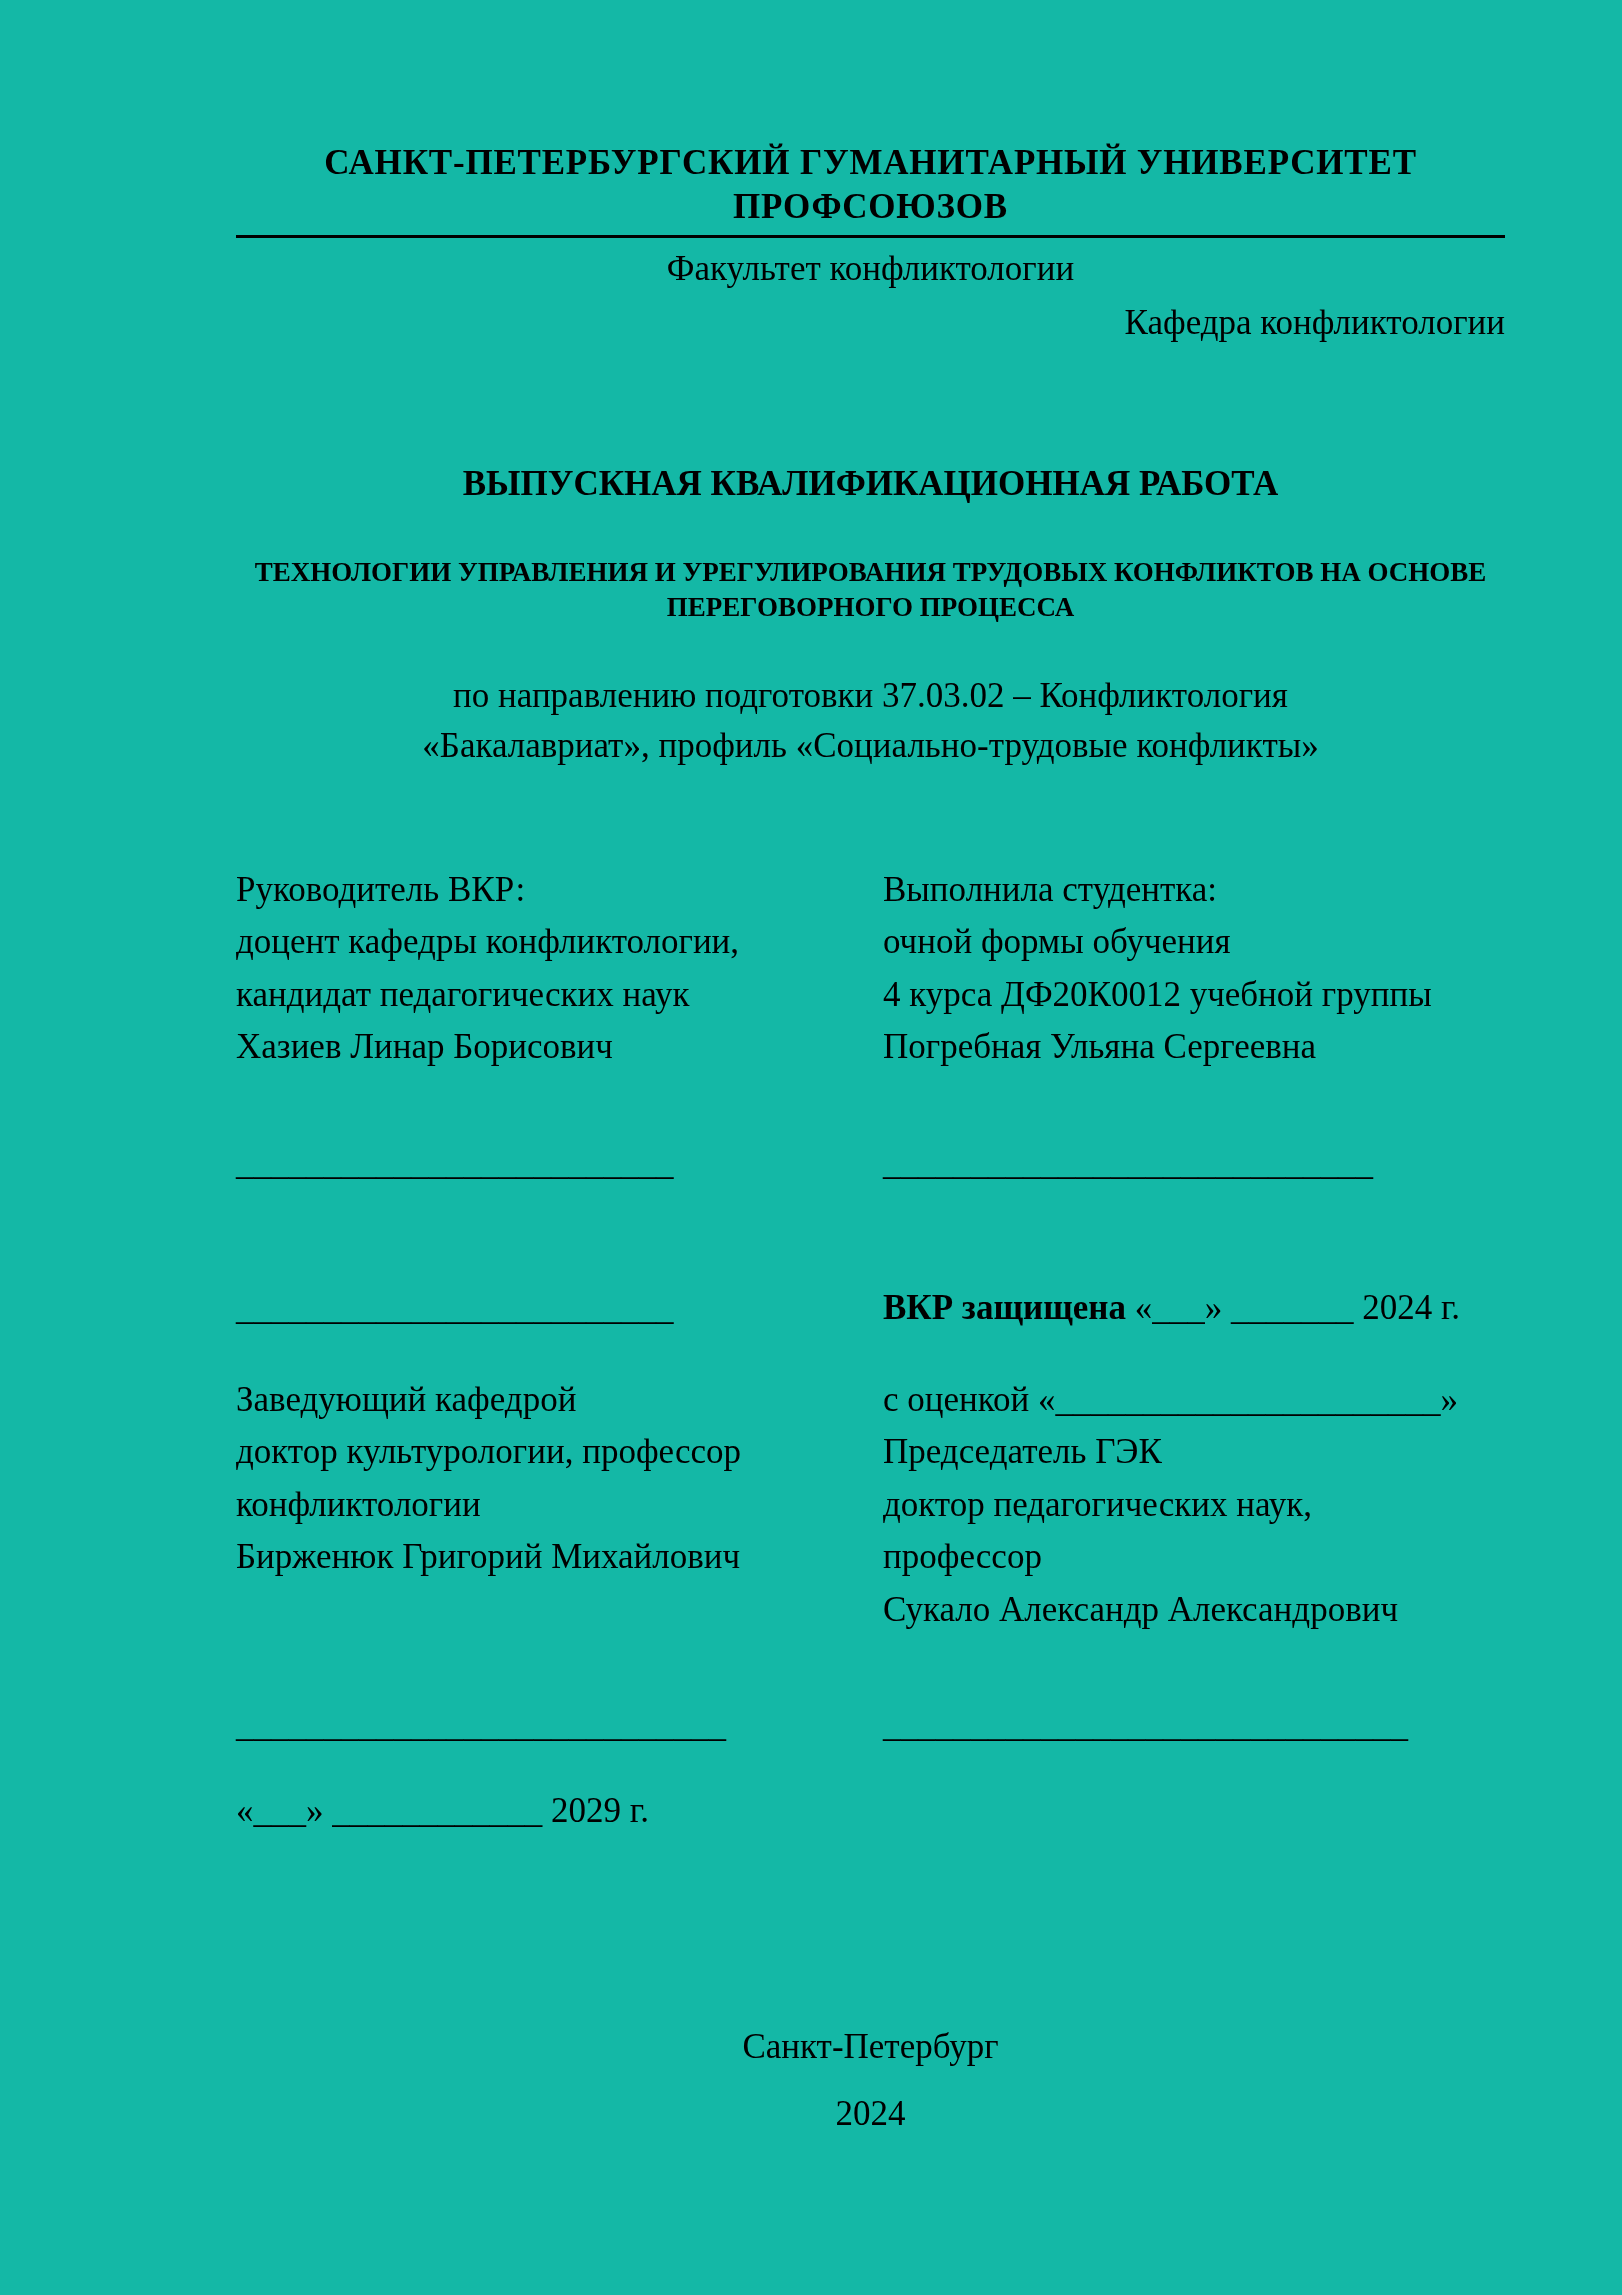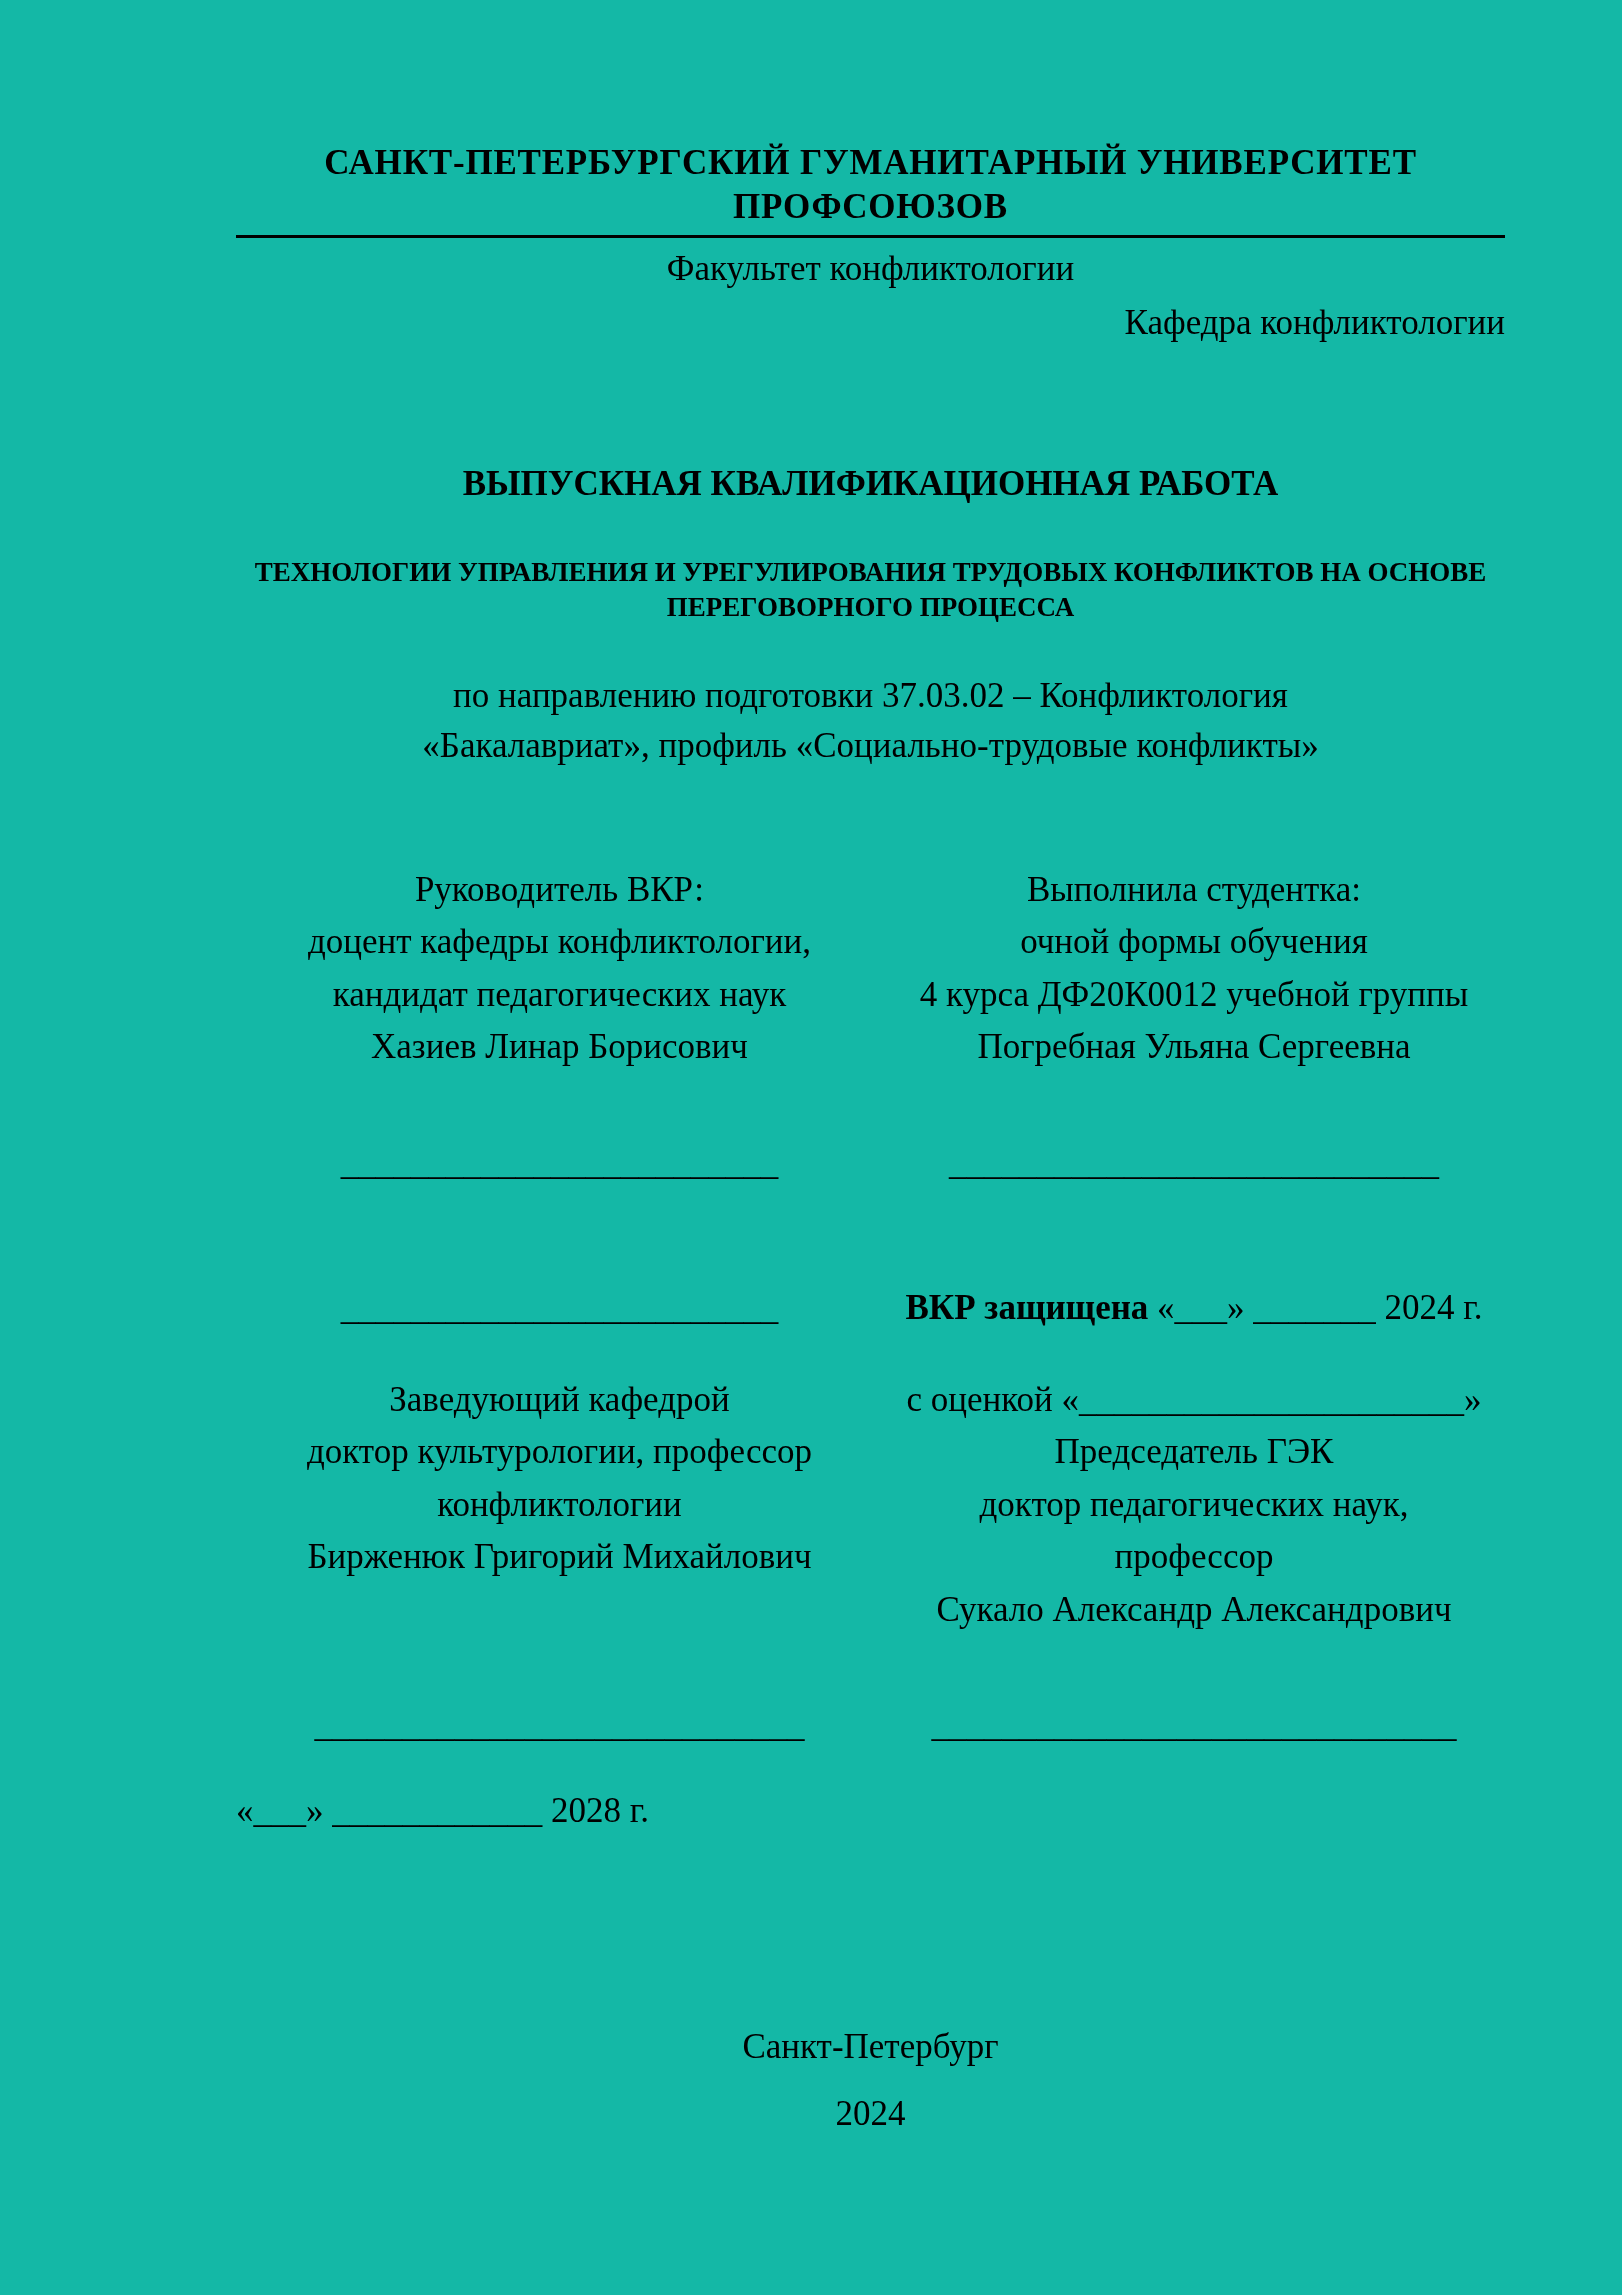--- a/index.html
+++ b/index.html
@@ -55,21 +55,21 @@
   }
   .program {
     text-align: center;
     margin-top: 46px;
     line-height: 1.42;
   }
   .two-col {
     display: grid;
     grid-template-columns: 647px 1fr;
   }
-  .col { line-height: 1.5; text-align: center; }
+  .col { line-height: 1.5; }
   .people-block { margin-top: 93px; }
   .sig-row1 { margin-top: 63px; }
   .sig-row2 { margin-top: 93px; }
   .officials-block { margin-top: 39px; }
   .sig-row3 { margin-top: 63px; }
   .sig { white-space: nowrap; }
   .b { font-weight: bold; }
   .date-line {
     margin-top: 33px;
     line-height: 1.5;
@@ -146,20 +146,20 @@
         <div>профессор</div>
         <div>Сукало Александр Александрович</div>
       </div>
     </div>
 
     <div class="two-col sig-row3">
       <div class="col sig">____________________________</div>
       <div class="col sig">______________________________</div>
     </div>
 
-    <div class="date-line">«___» ____________ 2028 г.</div>
+    <div class="date-line">«___» ____________ 2029 г.</div>
 
     <div class="city">Санкт-Петербург</div>
     <div class="year">2024</div>
 
   </div>
 </div>
 
 
 </body></html>

